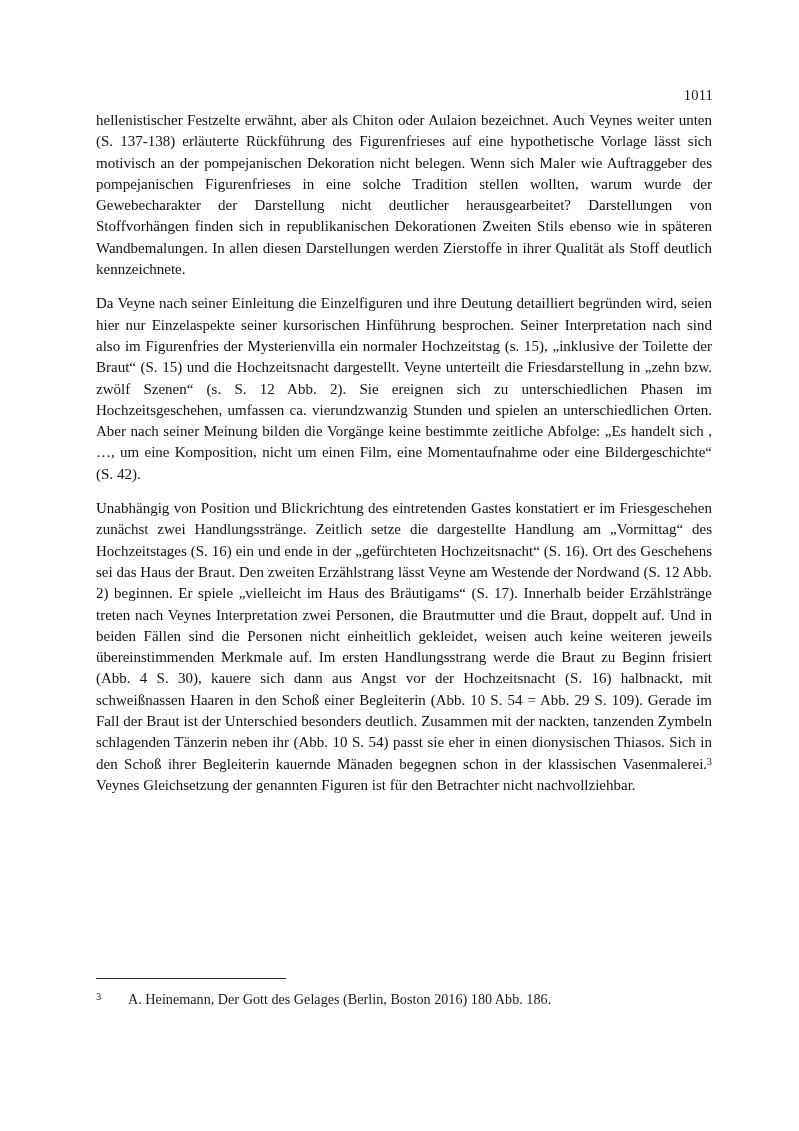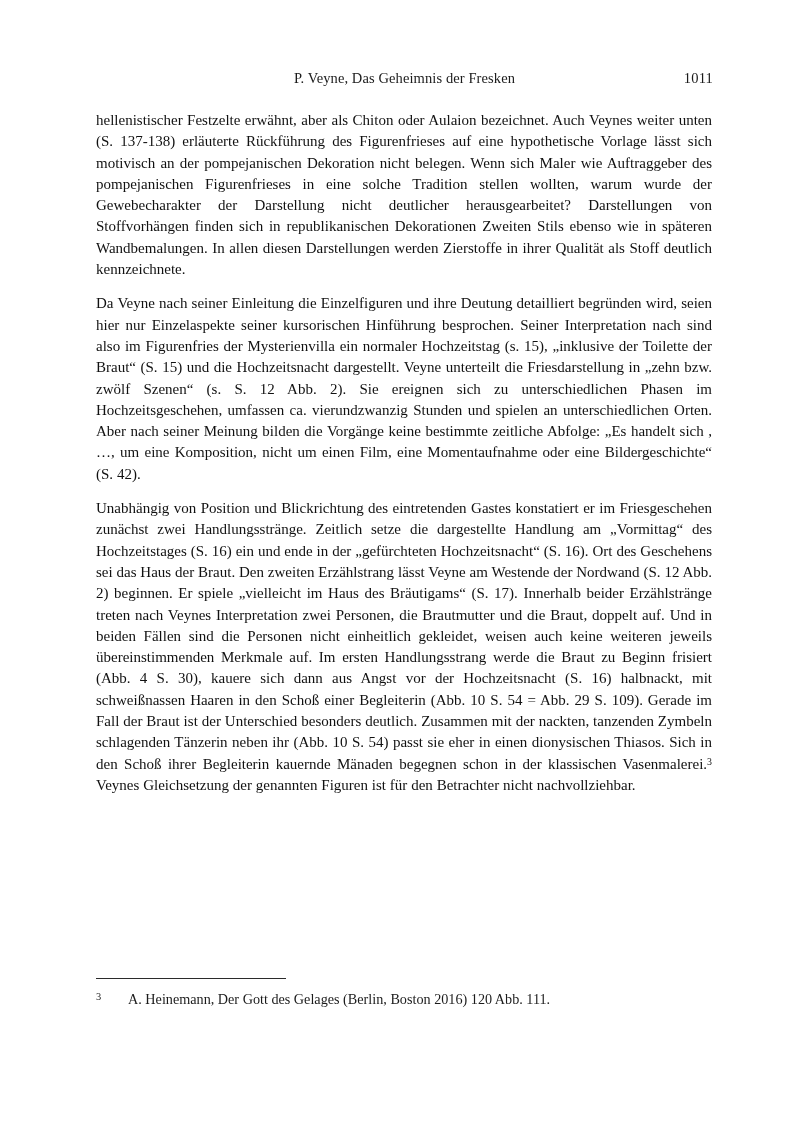--- a/index.html
+++ b/index.html
@@ -34,21 +34,21 @@
     font-size: 14.5px;
     letter-spacing: 0.1px;
     color: #1b1b1b;
   }
   .running-head-title {
     white-space: nowrap;
   }
   .folio {
     position: absolute;
     right: 0;
-    top: 0;
+    top: 17px;
     font-size: 14.5px;
     color: #1b1b1b;
     letter-spacing: 0.2px;
   }
 
   
   .text-column {
     position: absolute;
     left: 96px;
     top: 110px;
@@ -102,37 +102,36 @@
     font-size: 10.4px;
     color: #1b1b1b;
   }
 </style>
 </head>
 <body>
 
 <div class="page">
 
   <div class="running-head">
-    <span class="running-head-title">P. Veyne, Das Geheimnis der Fresken</span>
     <span class="folio">1011</span>
   </div>
 
   <div class="text-column">
 
     <p class="body-par">hellenistischer Festzelte erwähnt, aber als Chiton oder Aulaion bezeichnet. Auch Veynes weiter unten (S. 137-138) erläuterte Rückführung des Figurenfrieses auf eine hypothetische Vorlage lässt sich motivisch an der pompejanischen Dekoration nicht belegen. Wenn sich Maler wie Auftraggeber des pompejanischen Figurenfrieses in eine solche Tradition stellen wollten, warum wurde der Gewebecharakter der Darstellung nicht deutlicher herausgearbeitet? Darstellungen von Stoffvorhängen finden sich in republikanischen Dekorationen Zweiten Stils ebenso wie in späteren Wandbemalungen. In allen diesen Darstellungen werden Zierstoffe in ihrer Qualität als Stoff deutlich kennzeichnete.</p>
 
     <p class="body-par">Da Veyne nach seiner Einleitung die Einzelfiguren und ihre Deutung detailliert begründen wird, seien hier nur Einzelaspekte seiner kursorischen Hinführung besprochen. Seiner Interpretation nach sind also im Figurenfries der Mysterienvilla ein normaler Hochzeitstag (s. 15), „inklusive der Toilette der Braut“ (S. 15) und die Hochzeitsnacht dargestellt. Veyne unterteilt die Friesdarstellung in „zehn bzw. zwölf Szenen“ (s. S. 12 Abb. 2). Sie ereignen sich zu unterschiedlichen Phasen im Hochzeitsgeschehen, umfassen ca. vierundzwanzig Stunden und spielen an unterschiedlichen Orten. Aber nach seiner Meinung bilden die Vorgänge keine bestimmte zeitliche Abfolge: „Es handelt sich , …, um eine Komposition, nicht um einen Film, eine Momentaufnahme oder eine Bildergeschichte“ (S. 42).</p>
 
     <p class="body-par">
       <span>Unabhängig von Position und Blickrichtung des eintretenden Gastes konstatiert er im Friesgeschehen zunächst zwei Handlungsstränge. Zeitlich setze die dargestellte Handlung am „Vormittag“ des Hochzeitstages (S. 16) ein und ende in der „gefürchteten Hochzeitsnacht“ (S. 16). Ort des Geschehens sei das Haus der Braut. Den zweiten Erzählstrang lässt Veyne am Westende der Nordwand (S. 12 Abb. 2) beginnen. Er spiele „vielleicht im Haus des Bräutigams“ (S. 17). Innerhalb beider Erzählstränge treten nach Veynes Interpretation zwei Personen, die Brautmutter und die Braut, doppelt auf. Und in beiden Fällen sind die Personen nicht einheitlich gekleidet, weisen auch keine weiteren jeweils übereinstimmenden Merkmale auf. Im ersten Handlungsstrang werde die Braut zu Beginn frisiert (Abb. 4 S. 30), kauere sich dann aus Angst vor der Hochzeitsnacht (S. 16) halbnackt, mit schweißnassen Haaren in den Schoß einer Begleiterin (Abb. 10 S. 54 = Abb. 29 S. 109). Gerade im Fall der Braut ist der Unterschied besonders deutlich. Zusammen mit der nackten, tanzenden Zymbeln schlagenden Tänzerin neben ihr (Abb. 10 S. 54) passt sie eher in einen dionysischen Thiasos. Sich in den Schoß ihrer Begleiterin kauernde Mänaden begegnen schon in der klassischen Vasenmalerei.</span><sup class="fn-ref">3</sup><span> Veynes Gleichsetzung der genannten Figuren ist für den Betrachter nicht nachvollziehbar.</span>
     </p>
 
   </div>
 
   <div class="footnotes">
     <hr class="footnote-rule">
     <div class="footnote">
       <span class="footnote-marker">3</span>
-      <span>A. Heinemann, Der Gott des Gelages (Berlin, Boston 2016) 120 Abb. 111.</span>
+      <span>A. Heinemann, Der Gott des Gelages (Berlin, Boston 2016) 180 Abb. 186.</span>
     </div>
   </div>
 
 </div>
 
 </body></html>

